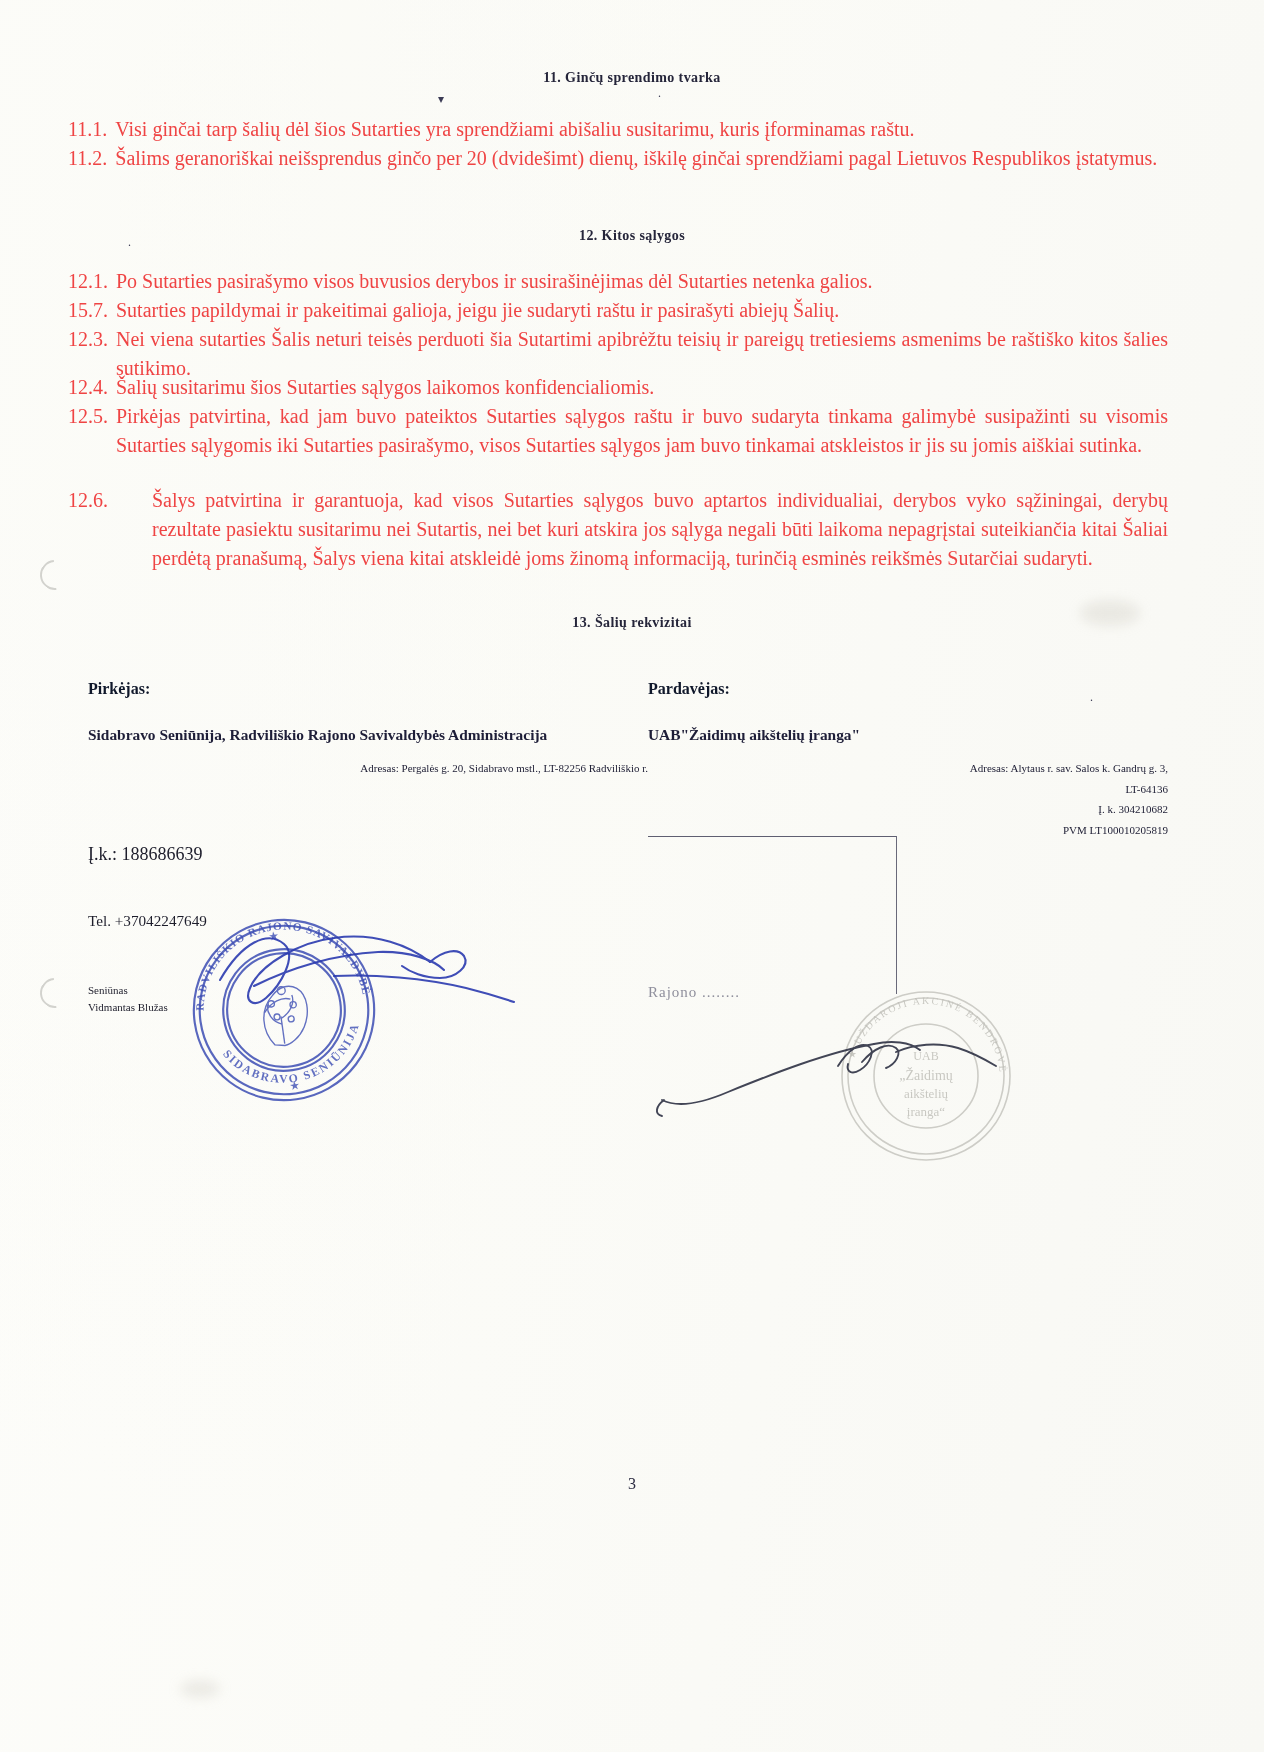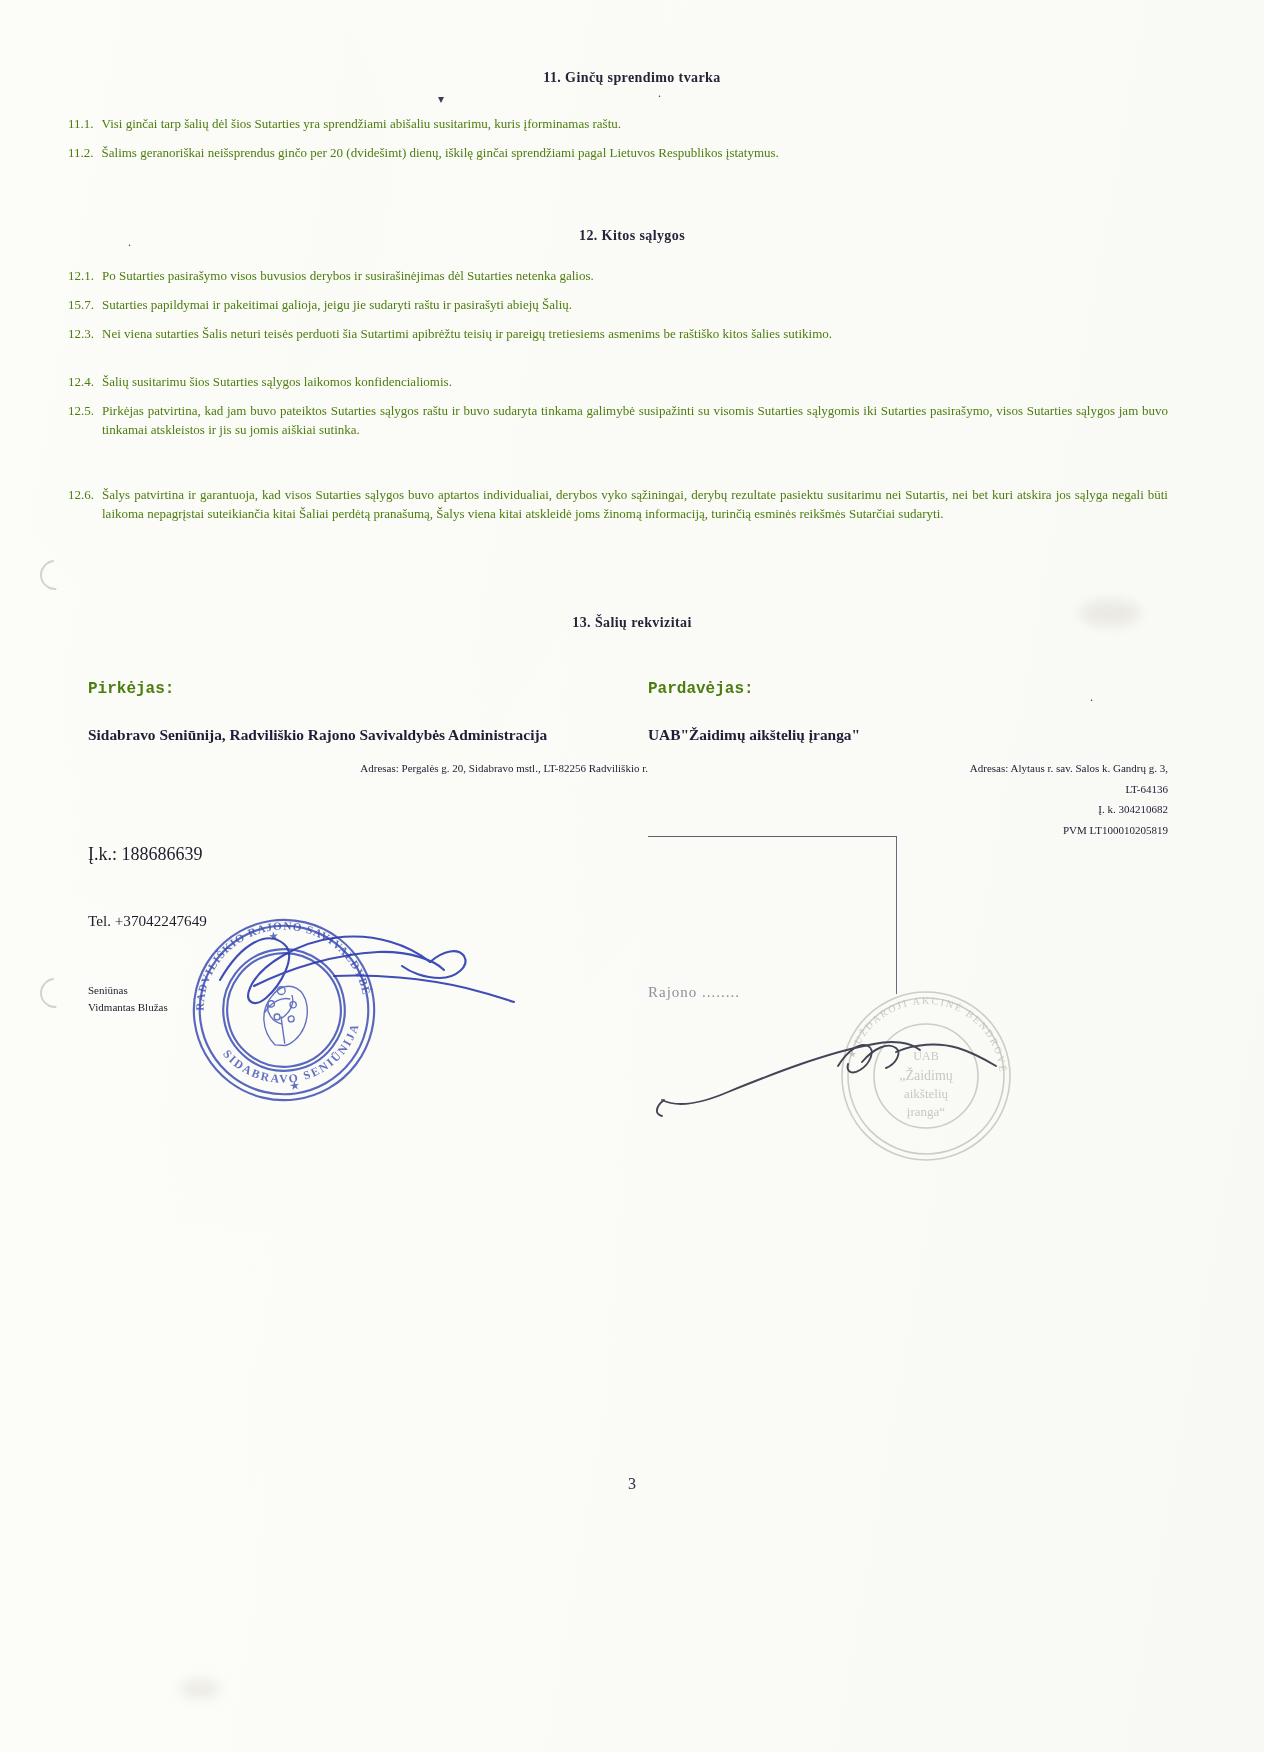--- a/index.html
+++ b/index.html
@@ -37,42 +37,42 @@
     letter-spacing: 0.4px;
     color: #25253a;
   }
   .sec11-title { position: absolute; left: 0; right: 0; top: 70px; }
   .sec12-title { position: absolute; left: 0; right: 0; top: 228px; }
   .sec13-title { position: absolute; left: 0; right: 0; top: 615px; }
 
   .clause {
     position: absolute;
     display: flex;
-    font-size: 13px;
+    font-size: 20px;
     line-height: 1.45;
-    color: #4d7c0f;
+    color: #ef4444;
     text-align: justify;
   }
   .clause .num {
     flex: 0 0 auto;
     margin-right: 8px;
     white-space: nowrap;
   }
   .clause .body {
     flex: 1 1 auto;
   }
 
   .c111 { left: 68px; width: 1100px; top: 115px; }
   .c112 { left: 68px; width: 1100px; top: 144px; }
   .c121 { left: 68px; width: 1100px; top: 267px; }
   .c122 { left: 68px; width: 1100px; top: 296px; }
   .c123 { left: 68px; width: 1100px; top: 325px; }
   .c124 { left: 68px; width: 1100px; top: 373px; }
   .c125 { left: 68px; width: 1100px; top: 402px; }
-  .c126 { left: 68px; width: 1100px; top: 486px; }
+  .c126 { left: 68px; width: 1100px; top: 486px; gap: 36px; }
 
   .c112 .body, .c123 .body, .c125 .body, .c126 .body { text-align: justify; }
 
   
   .req {
     position: absolute;
     top: 680px;
     left: 0;
     right: 0;
     height: 420px;
@@ -86,22 +86,21 @@
   .col-right {
     position: absolute;
     left: 648px;
     top: 0;
     width: 520px;
   }
   .party-label {
     font-weight: bold;
     font-size: 16px;
     margin-bottom: 24px;
-    color: #4d7c0f;
-    font-family: Liberation Mono, monospace;
+    color: #0f172a;
   }
   .party-name {
     font-weight: bold;
     font-size: 15.4px;
     margin-bottom: 16px;
     color: #1e1e38;
     margin-top: 28px;
   }
   .party-line {
     font-size: 11px;

